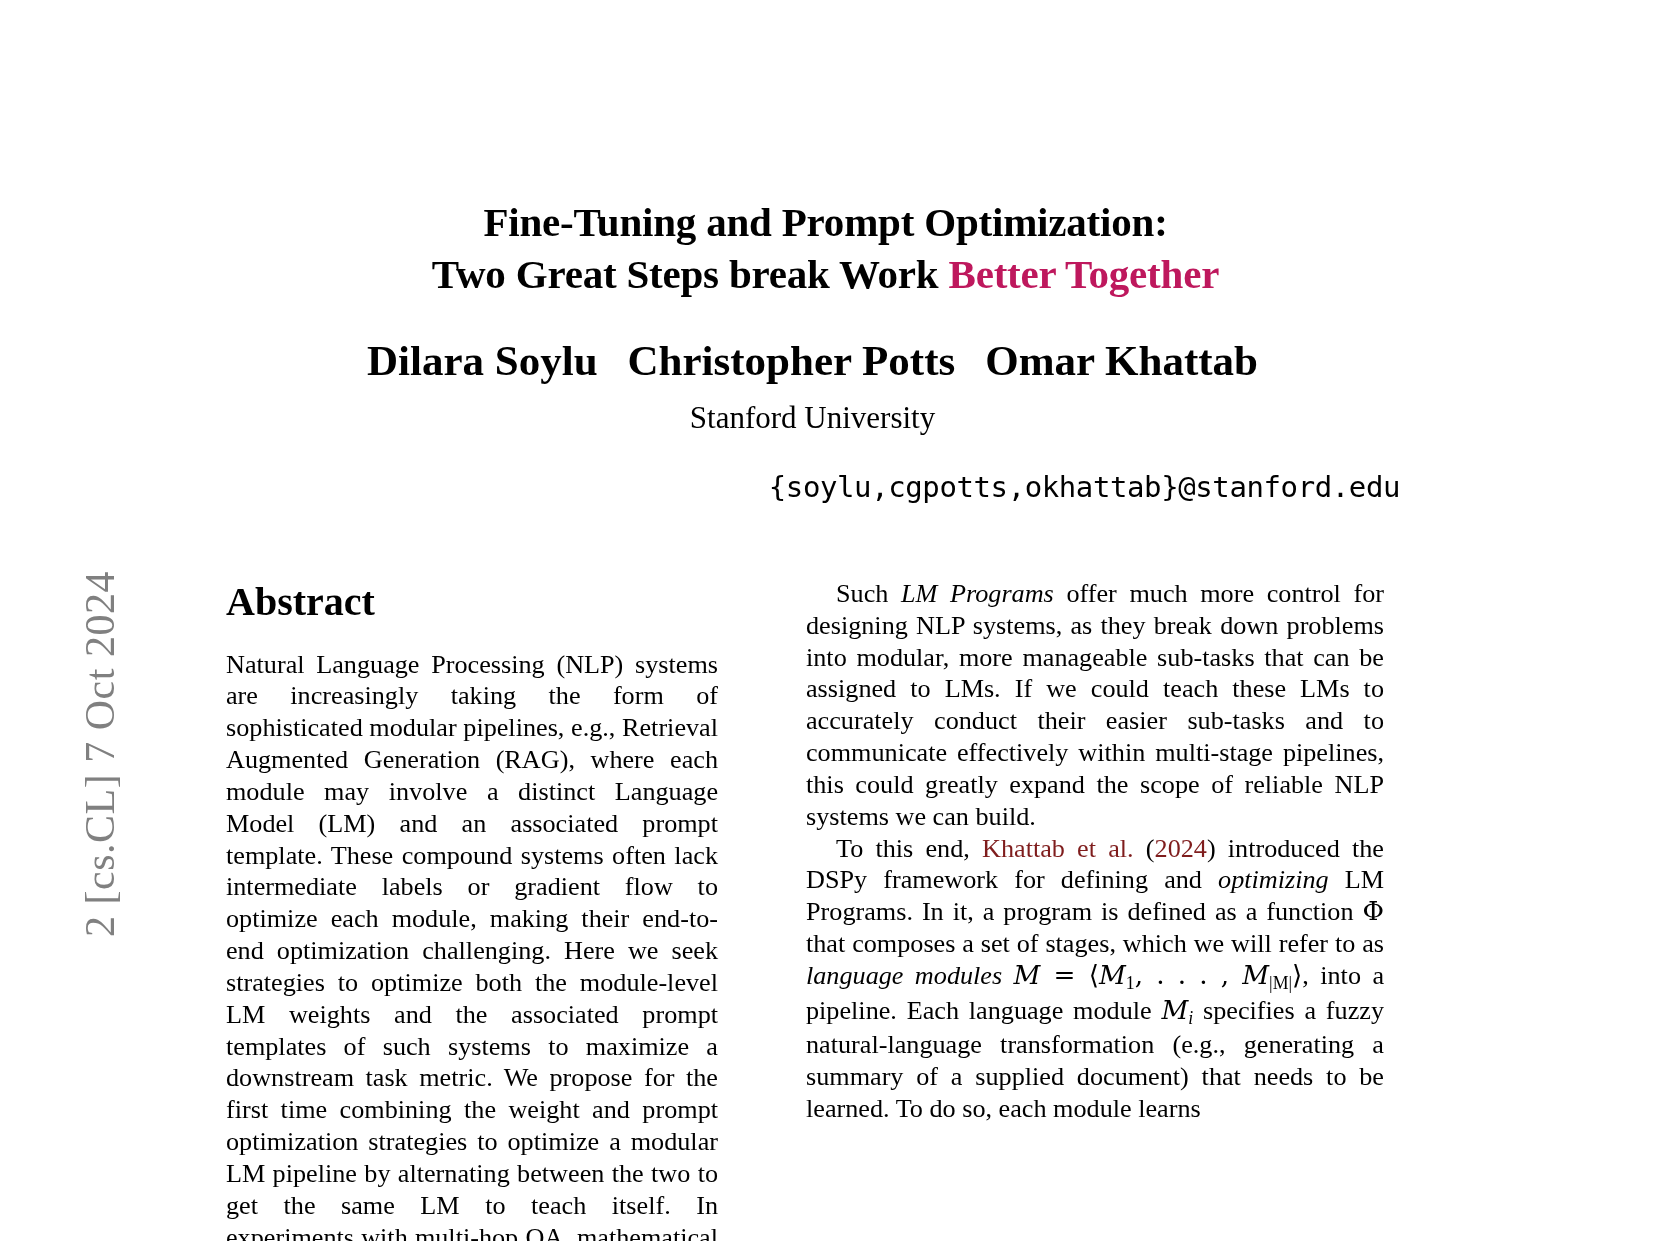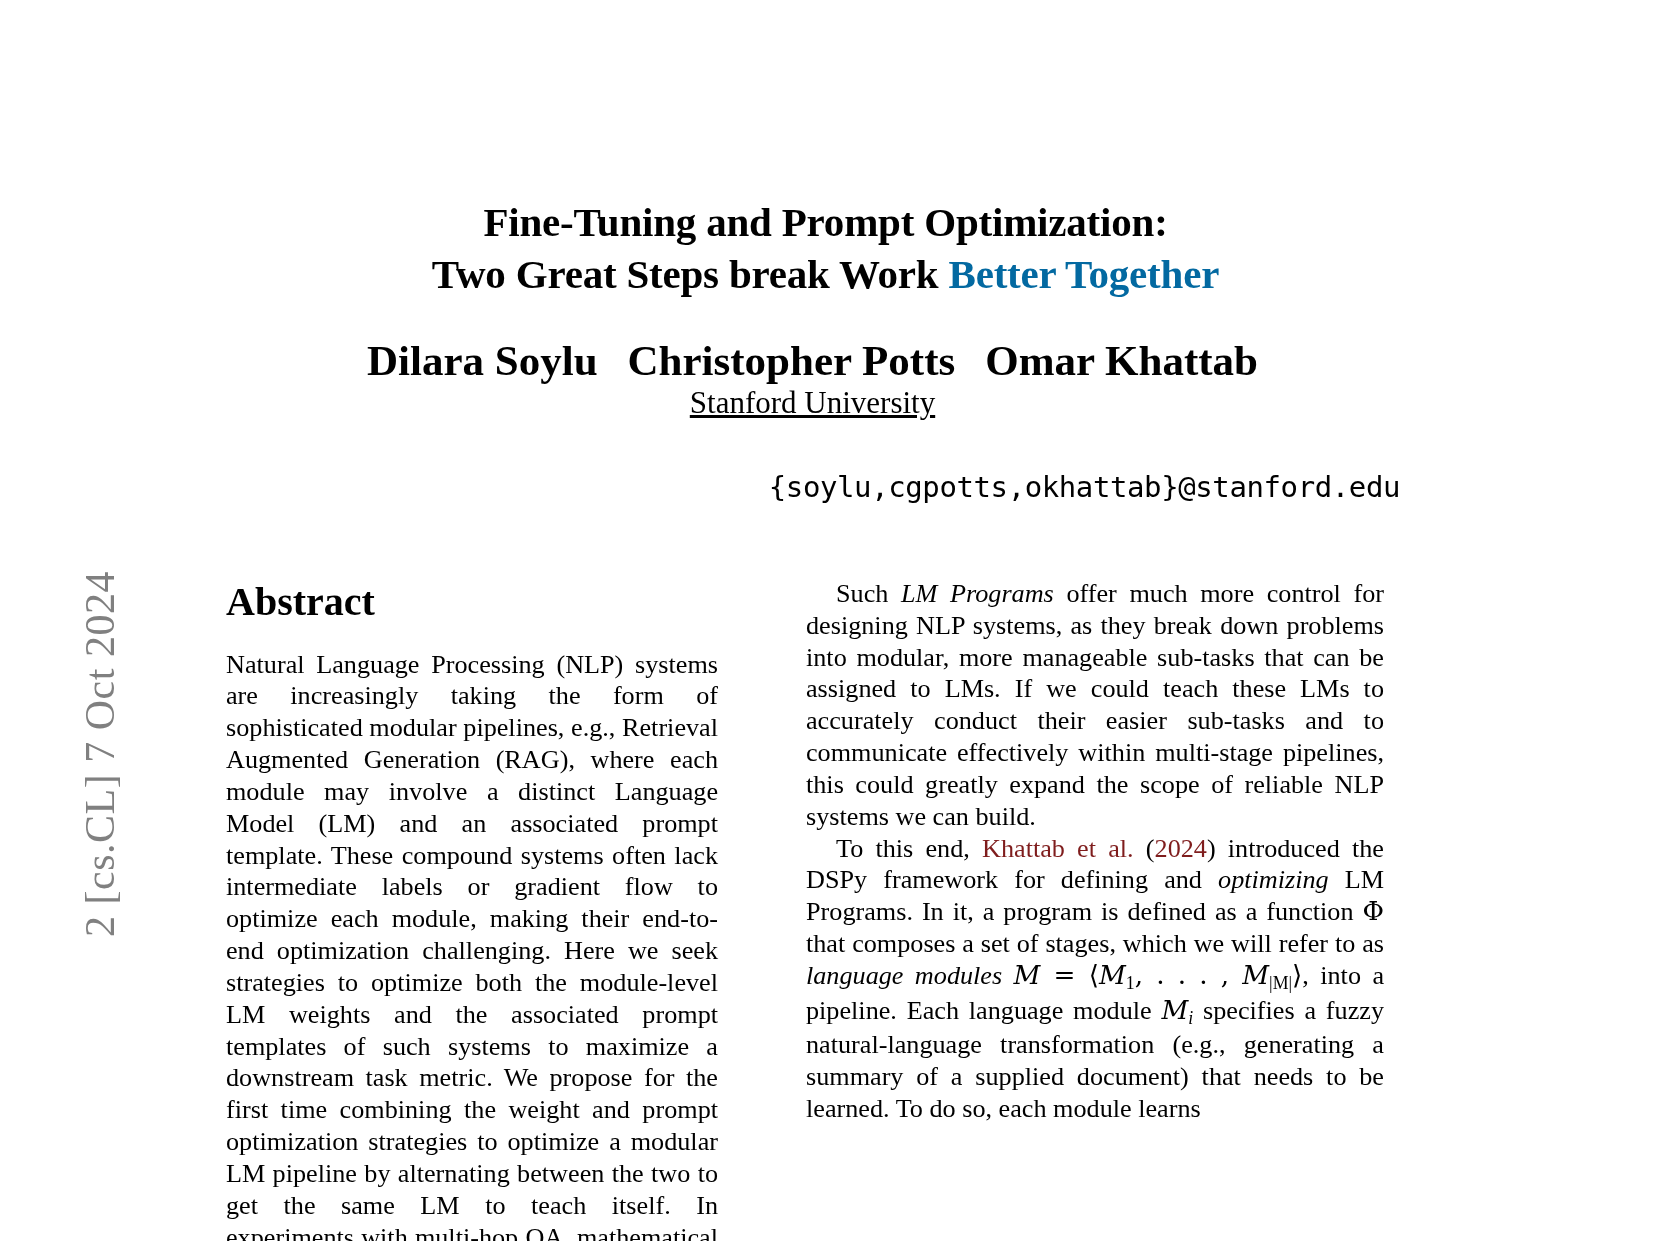--- a/index.html
+++ b/index.html
@@ -40,42 +40,41 @@
     top: 196px;
     width: 1175px;
     text-align: center;
   }
   .paper-title {
     font-size: 41px;
     font-weight: bold;
     line-height: 1.28;
     letter-spacing: -0.2px;
   }
-  .title-accent { color: #0369a1; }
+  .title-accent { color: #be185d; }
 
   .authors {
     position: absolute;
     left: 225px;
     top: 336px;
     width: 1175px;
     text-align: center;
     font-size: 43px;
     font-weight: bold;
   }
   .author-name { display: inline-block; }
   .author-gap { display: inline-block; width: 30px; }
 
   .affiliation {
     position: absolute;
     left: 225px;
-    top: 385px;
+    top: 400px;
     width: 1175px;
     text-align: center;
     font-size: 31px;
-    text-decoration: underline;
   }
 
   .emails {
     position: absolute;
     left: 225px;
     top: 470px;
     width: 1175px;
     text-align: right;
     font-size: 29px;
     font-family: "DejaVu Sans Mono", "Liberation Mono", monospace;

